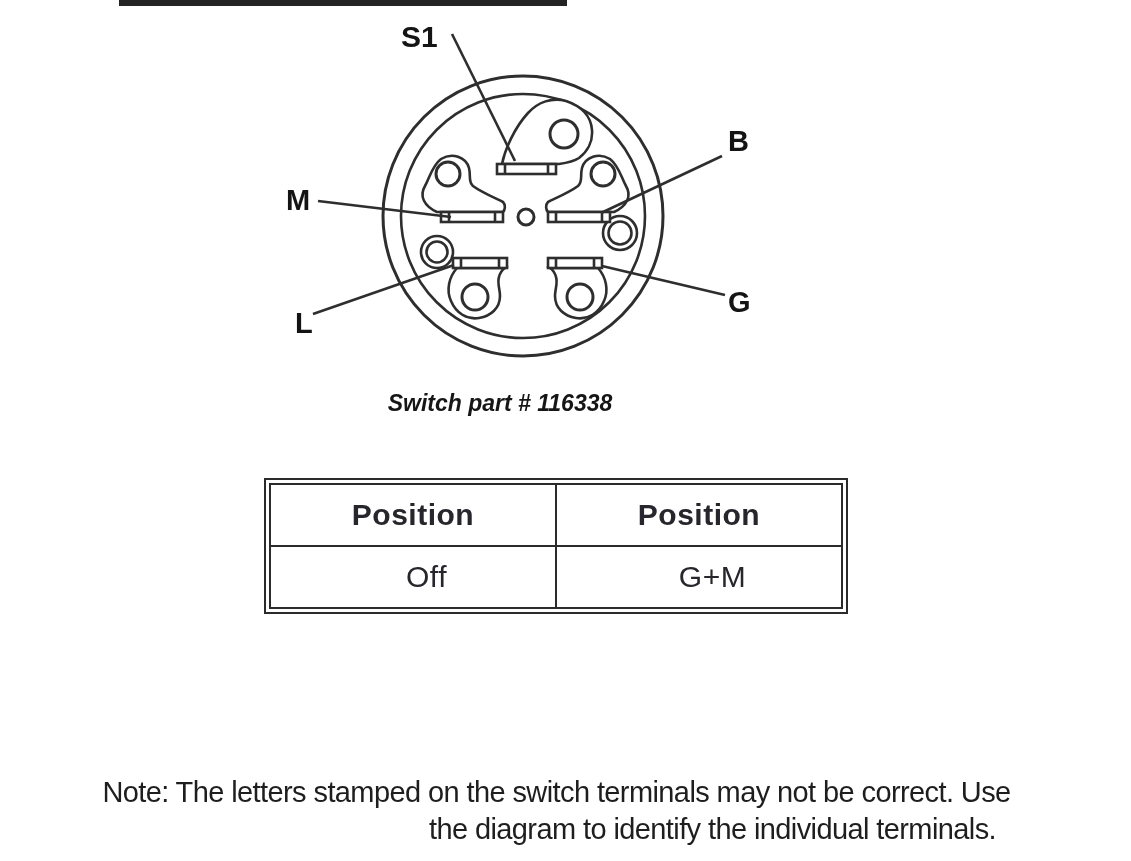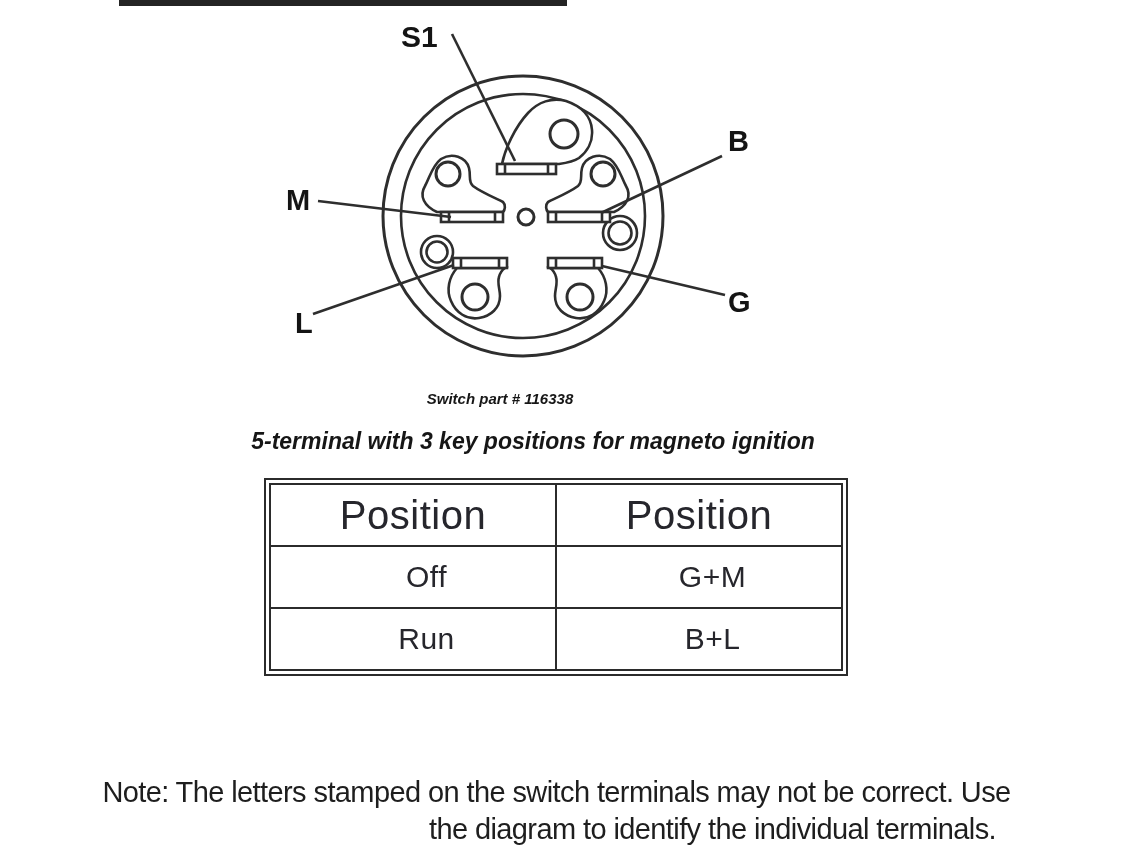--- a/index.html
+++ b/index.html
@@ -4,37 +4,37 @@
 <style>
   html,body { margin:0; padding:0; background:#ffffff; }
   .page {
     position:relative; width:1131px; height:861px; background:#ffffff;
     font-family:"Liberation Sans", sans-serif; color:#1c1c1c; overflow:hidden;border-radius:7px;
   }
   .topbar { position:absolute; left:119px; top:0; width:448px; height:6px; background:#242424; }
   svg.diagram { position:absolute; left:0; top:0; }
   .caption1 {
     position:absolute; left:0; top:390px; width:1000px; text-align:center;
-    font-size:15px; font-weight:bold; font-style:italic; color:#161616;
+    font-size:23px; font-weight:bold; font-style:italic; color:#161616;
   }
   .caption2 {
     position:absolute; left:0; top:428px; width:1066px; text-align:center;
     font-size:23px; font-weight:bold; font-style:italic; color:#161616;
   }
   .tablewrap {
     position:absolute; left:264px; top:478px;
     border:2px solid #2b2b2b; padding:3px; background:#ffffff;
   }
   .tablewrap table { border-collapse:collapse; }
   .tablewrap th, .tablewrap td {
     border:2px solid #2b2b2b; width:257px; height:60px;
     text-align:center; vertical-align:middle; padding:0;
     font-size:30px; color:#26262c; letter-spacing:0.5px;
   }
-  .tablewrap th { font-weight:normal; font-size:40px; }
+  .tablewrap th { font-weight:bold; font-size:30px; }
   .tablewrap td { font-weight:normal;padding-left:27px; }
   .note-line1 {
     position:absolute; left:0; top:776px; width:1113px; text-align:center;
     font-size:29px; color:#1e1e1e; letter-spacing:-0.6px;
   }
   .note-line2 {
     position:absolute; left:0; top:813px; width:996px; text-align:right;
     font-size:29px; color:#1e1e1e; letter-spacing:-0.6px;
   }
   .lbl { font-family:"Liberation Sans", sans-serif; font-weight:bold; fill:#141414; }
@@ -110,37 +110,32 @@
     </g>
 
     <text class="lbl" x="401" y="47" font-size="30">S1</text>
     <text class="lbl" x="728" y="151" font-size="29">B</text>
     <text class="lbl" x="286" y="210" font-size="29">M</text>
     <text class="lbl" x="295" y="333" font-size="29">L</text>
     <text class="lbl" x="728" y="312" font-size="29">G</text>
   </svg>
 
   <div class="caption1">Switch part # 116338</div>
-  <div class="caption2">5-terminal with 3 key positions for magneto ignition</div>
 
   <div class="tablewrap">
     <table>
       <tbody>
         <tr>
           <th>Position</th>
           <th>Position</th>
         </tr>
         <tr>
           <td>Off</td>
           <td>G+M</td>
         </tr>
-        <tr>
-          <td>Run</td>
-          <td>B+L</td>
-        </tr>
       </tbody>
     </table>
   </div>
 
   <div class="note-line1">Note: The letters stamped on the switch terminals may not be correct. Use</div>
   <div class="note-line2">the diagram to identify the individual terminals.</div>
 
 </div>
 
 </body></html>

